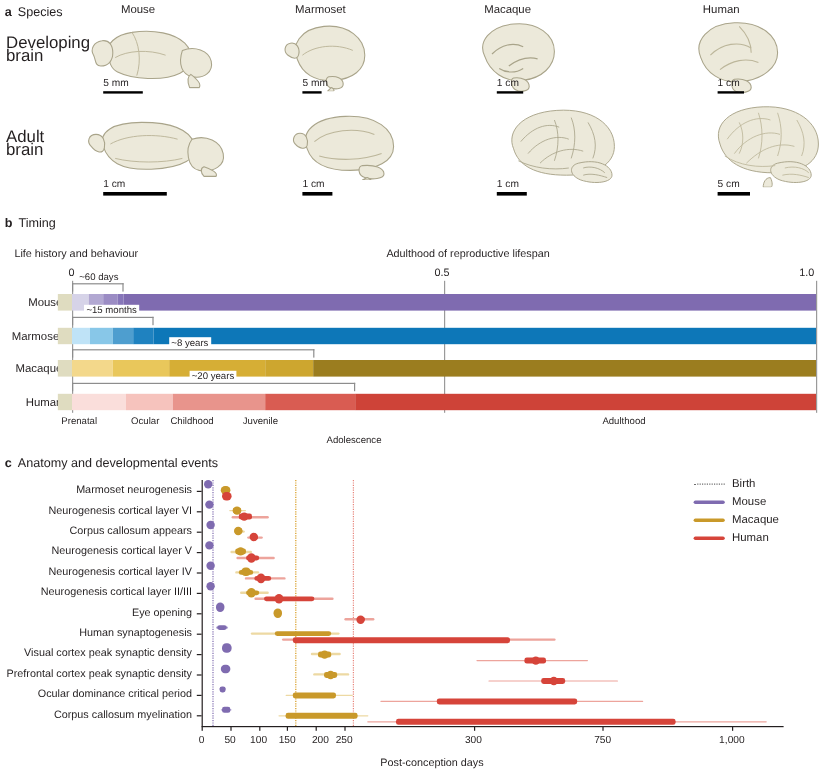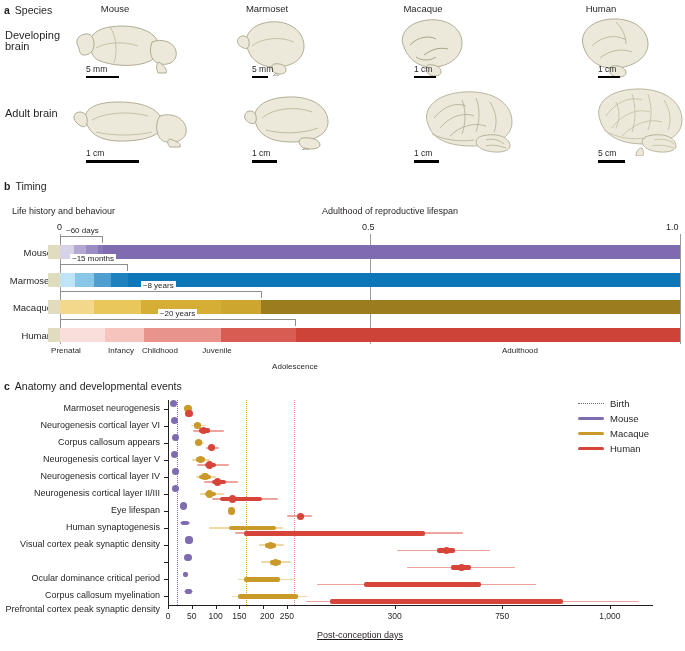--- a/index.html
+++ b/index.html
@@ -12,21 +12,21 @@
     position:relative;
     overflow:hidden;
   }
   .panel-letter { font-weight:bold; font-size:10.5px; }
   .panel-title  { font-size:10.5px; }
   .panel-head { position:absolute; display:flex; gap:5px; align-items:baseline; }
 
   
   #panel-a { position:absolute; left:0; top:0; width:685px; height:178px; }
   .sp-col-head { position:absolute; font-size:9.5px; text-align:center; }
-  .row-label { position:absolute; font-size:11px; line-height:11px; }
+  .row-label { position:absolute; font-size:14px; line-height:11px; }
   .brain-cell { position:absolute; }
   .scalebar-wrap { position:absolute; }
   .scalebar-label { font-size:8.5px; white-space:nowrap; display:block; }
   .scalebar-line { background:#000; display:block; margin-top:2px; }
 
   
   #panel-b { position:absolute; left:0; top:178px; width:685px; height:192px; }
   .b-axis-caption { position:absolute; font-size:9px; }
   .b-tick-label { position:absolute; font-size:9px; }
   .b-tickline { position:absolute; width:1px; background:#9a9a9a; }
@@ -38,21 +38,21 @@
   .b-stage-label { position:absolute; font-size:8px; text-align:center; white-space:nowrap; }
 
   
   #panel-c { position:absolute; left:0; top:378px; width:685px; height:273px; }
   .c-plot { position:absolute; }
   .c-axis-line { position:absolute; background:#231f20; }
   .c-row-label { position:absolute; font-size:9px; text-align:right; white-space:nowrap; }
   .c-ytick { position:absolute; height:1px; background:#231f20; }
   .c-xtick { position:absolute; width:1px; background:#231f20; }
   .c-xtick-label { position:absolute; font-size:8.5px; text-align:center; }
-  .c-xaxis-title { position:absolute; font-size:9px; text-align:center;text-decoration:underline; }
+  .c-xaxis-title { position:absolute; font-size:9px; text-align:center; }
   .c-birthline { position:absolute; width:0; border-left:1.2px dotted; }
   .c-range-thin { position:absolute; height:1.6px; border-radius:1px; }
   .c-range-thick { position:absolute; height:4.6px; border-radius:2px; }
   .c-dot { position:absolute; border-radius:50%; }
   .c-legend { position:absolute; font-size:9px; }
   .c-legend-row { position:absolute; display:flex; align-items:center; gap:6px; }
   .c-legend-swatch { width:26px; height:3.6px; border-radius:2px; display:block; }
   .c-legend-swatch.dotted { height:0; border-top:1.6px dotted #6e6e6e; border-radius:0; }
   .c-legend-label { font-size:9.5px; }
 </style>
@@ -292,21 +292,21 @@
         <div class="b-seg" style="background: rgb(246, 195, 189); width: 38.44px;"></div>
         <div class="b-seg" style="background: rgb(232, 148, 140); width: 77.5px;"></div>
         <div class="b-seg" style="background: rgb(217, 92, 82); width: 74.4px;"></div>
         <div class="b-seg" style="background: rgb(206, 67, 56); width: 384.4px;"></div>
       </div>
       <div class="b-bracket" style="left: 60px; width: 235.6px; top: 141px;"></div>
       <div class="b-bracket-label" style="left: 157.8px; top: 131px;">~20 years</div>
     </div>
   <div id="b-stages">
       <div class="b-stage-label" style="left: 36px; width: 60px; top: 168px;">Prenatal</div>
-      <div class="b-stage-label" style="left: 91px; width: 60px; top: 168px;">Infancy</div>
+      <div class="b-stage-label" style="left: 91px; width: 60px; top: 168px;">Ocular</div>
       <div class="b-stage-label" style="left: 130px; width: 60px; top: 168px;">Childhood</div>
       <div class="b-stage-label" style="left: 187px; width: 60px; top: 168px;">Juvenile</div>
       <div class="b-stage-label" style="left: 265px; width: 60px; top: 184px;">Adolescence</div>
       <div class="b-stage-label" style="left: 490px; width: 60px; top: 168px;">Adulthood</div>
     </div>
 </div>
 
 <div id="panel-c">
   <div class="panel-head" style="left:4px; top:2px;">
     <span class="panel-letter">c</span>
@@ -466,19 +466,19 @@
         <span class="c-legend-label">Human</span>
       </div>
     </div>
   <div class="c-xaxis-title" style="left:280px; top:252px; width:160px;">Post-conception days</div>
 <div class="c-row-label" style="left: 0px; width: 160px; top: 24.5417px;">Marmoset neurogenesis</div>
     <div class="c-row-label" style="left: 0px; width: 160px; top: 41.625px;">Neurogenesis cortical layer VI</div>
     <div class="c-row-label" style="left: 0px; width: 160px; top: 58.7083px;">Corpus callosum appears</div>
     <div class="c-row-label" style="left: 0px; width: 160px; top: 75.7917px;">Neurogenesis cortical layer V</div>
     <div class="c-row-label" style="left: 0px; width: 160px; top: 92.875px;">Neurogenesis cortical layer IV</div>
     <div class="c-row-label" style="left: 0px; width: 160px; top: 109.958px;">Neurogenesis cortical layer II/III</div>
-    <div class="c-row-label" style="left: 0px; width: 160px; top: 127.042px;">Eye lifespan</div>
+    <div class="c-row-label" style="left: 0px; width: 160px; top: 127.042px;">Eye opening</div>
     <div class="c-row-label" style="left: 0px; width: 160px; top: 144.125px;">Human synaptogenesis</div>
     <div class="c-row-label" style="left: 0px; width: 160px; top: 161.208px;">Visual cortex peak synaptic density</div>
-    <div class="c-row-label" style="left: 0px; width: 160px; top: 178.292px; margin-top: 48px;">Prefrontal cortex peak synaptic density</div>
+    <div class="c-row-label" style="left: 0px; width: 160px; top: 178.292px;">Prefrontal cortex peak synaptic density</div>
     <div class="c-row-label" style="left: 0px; width: 160px; top: 195.375px;">Ocular dominance critical period</div>
     <div class="c-row-label" style="left: 0px; width: 160px; top: 212.458px;">Corpus callosum myelination</div>
   </div>
 
 </body></html>

